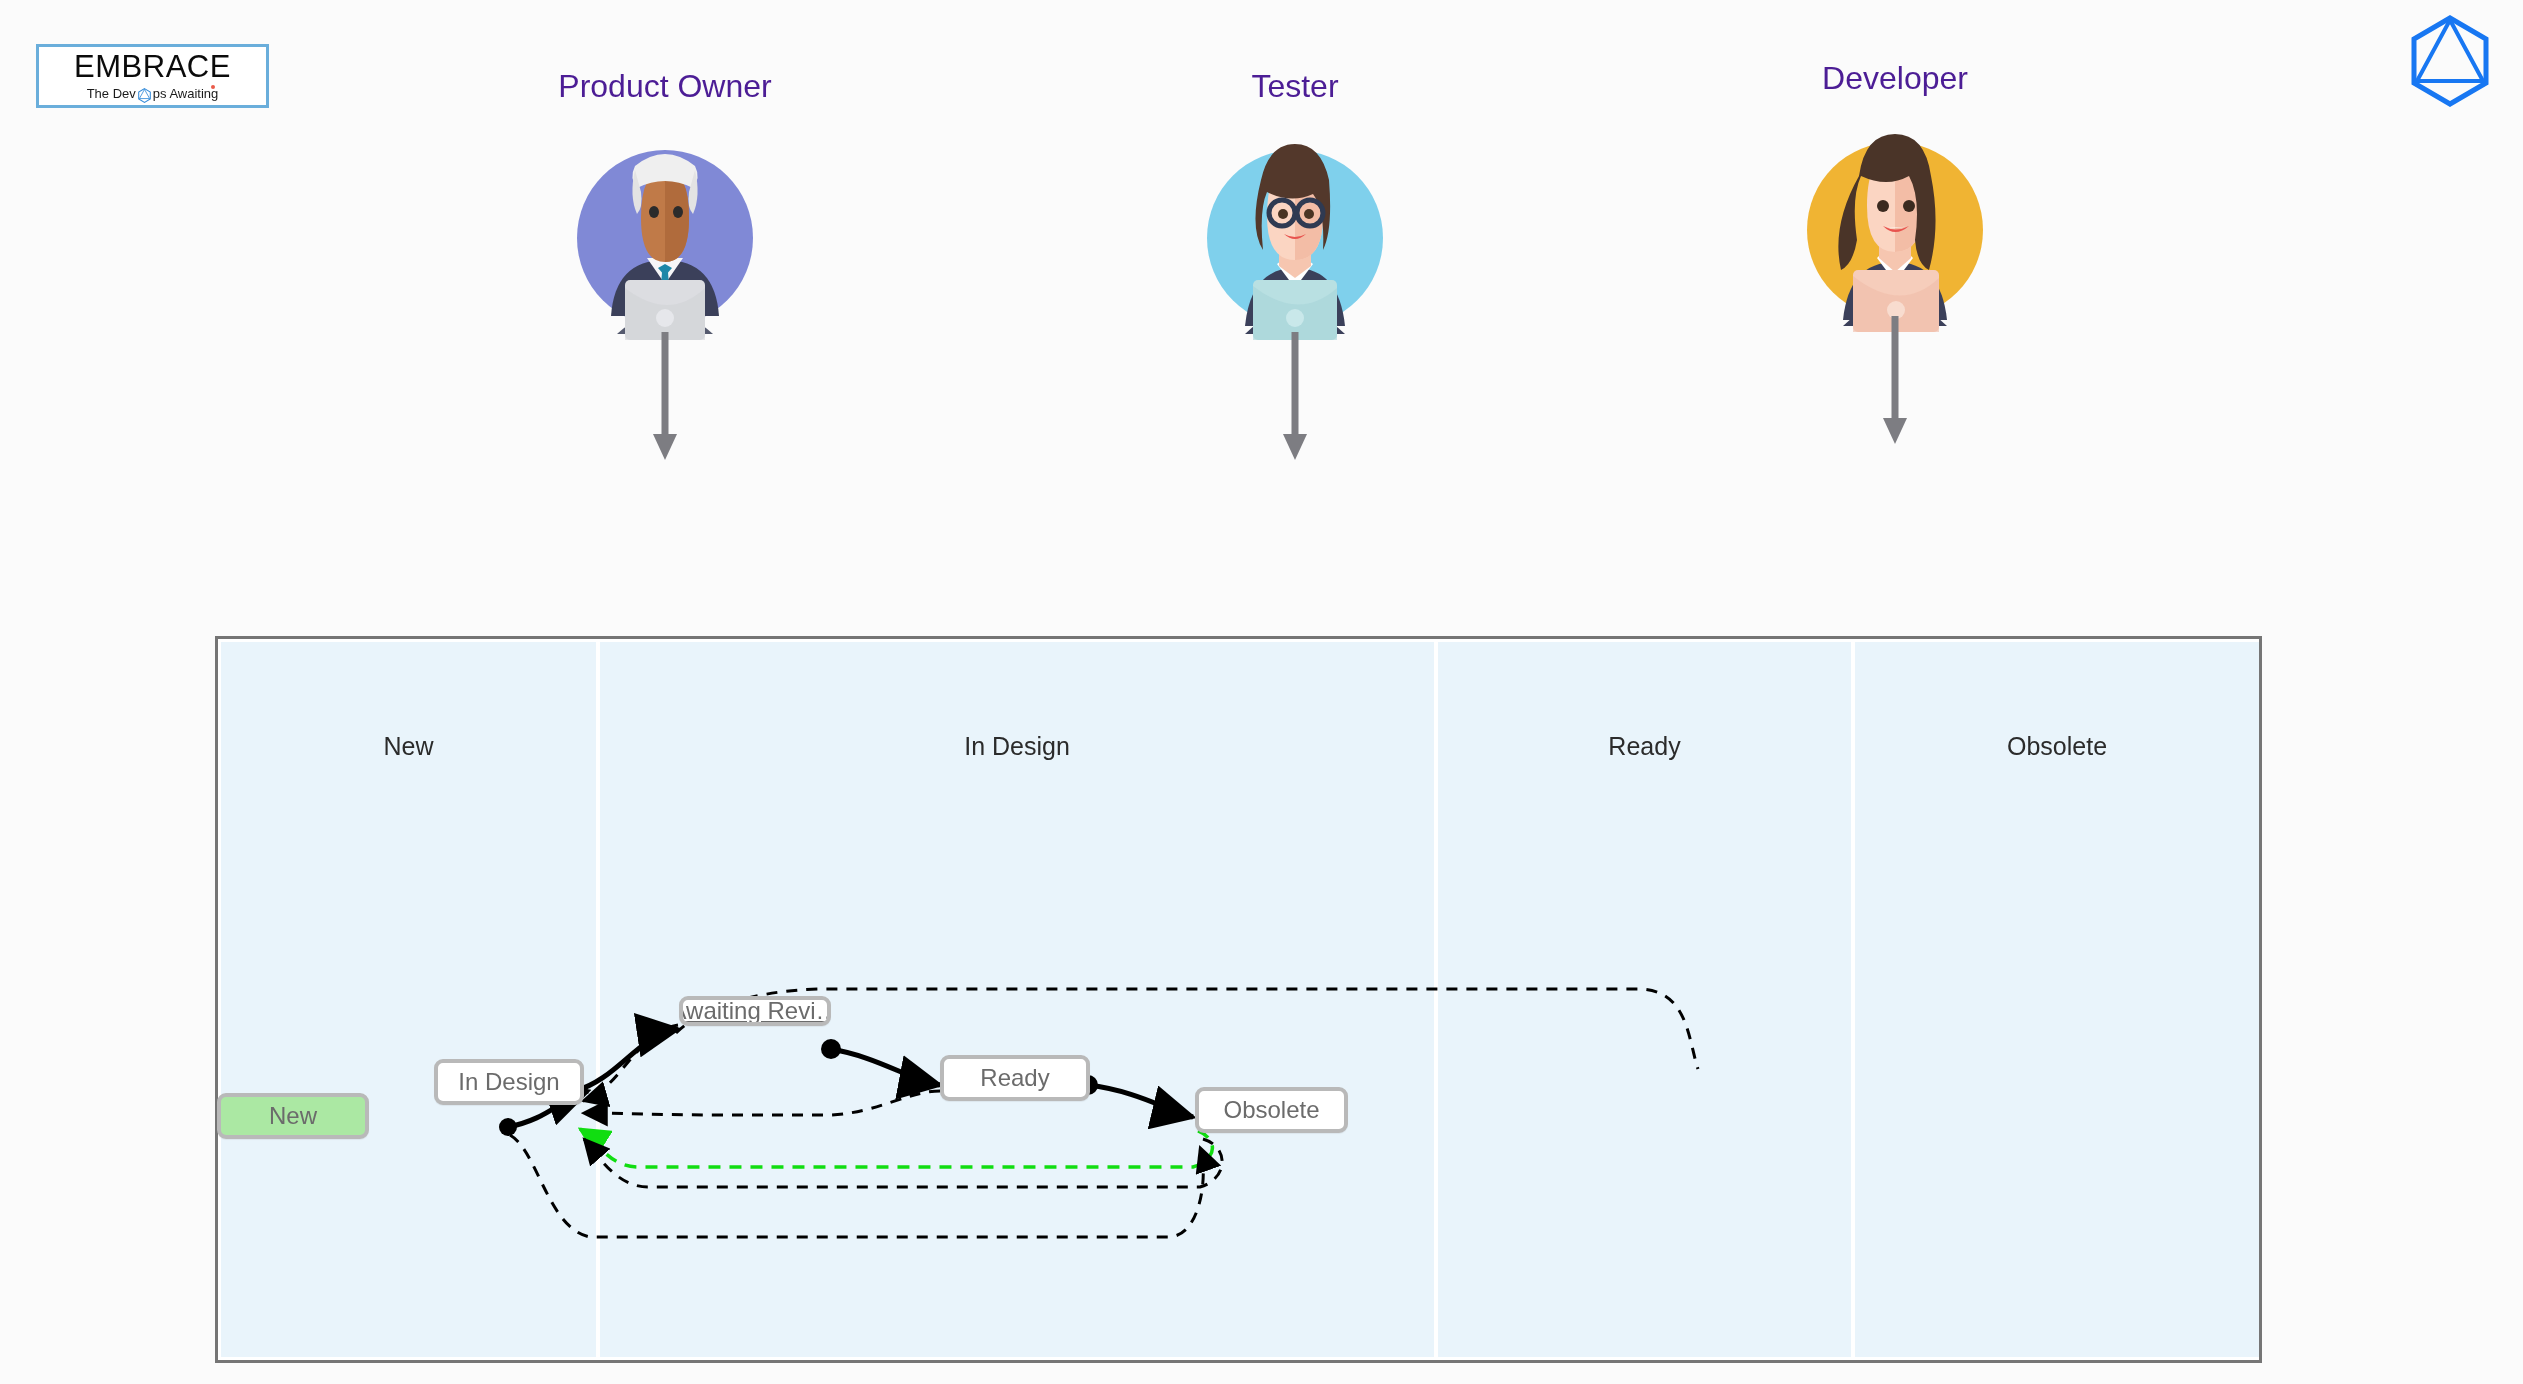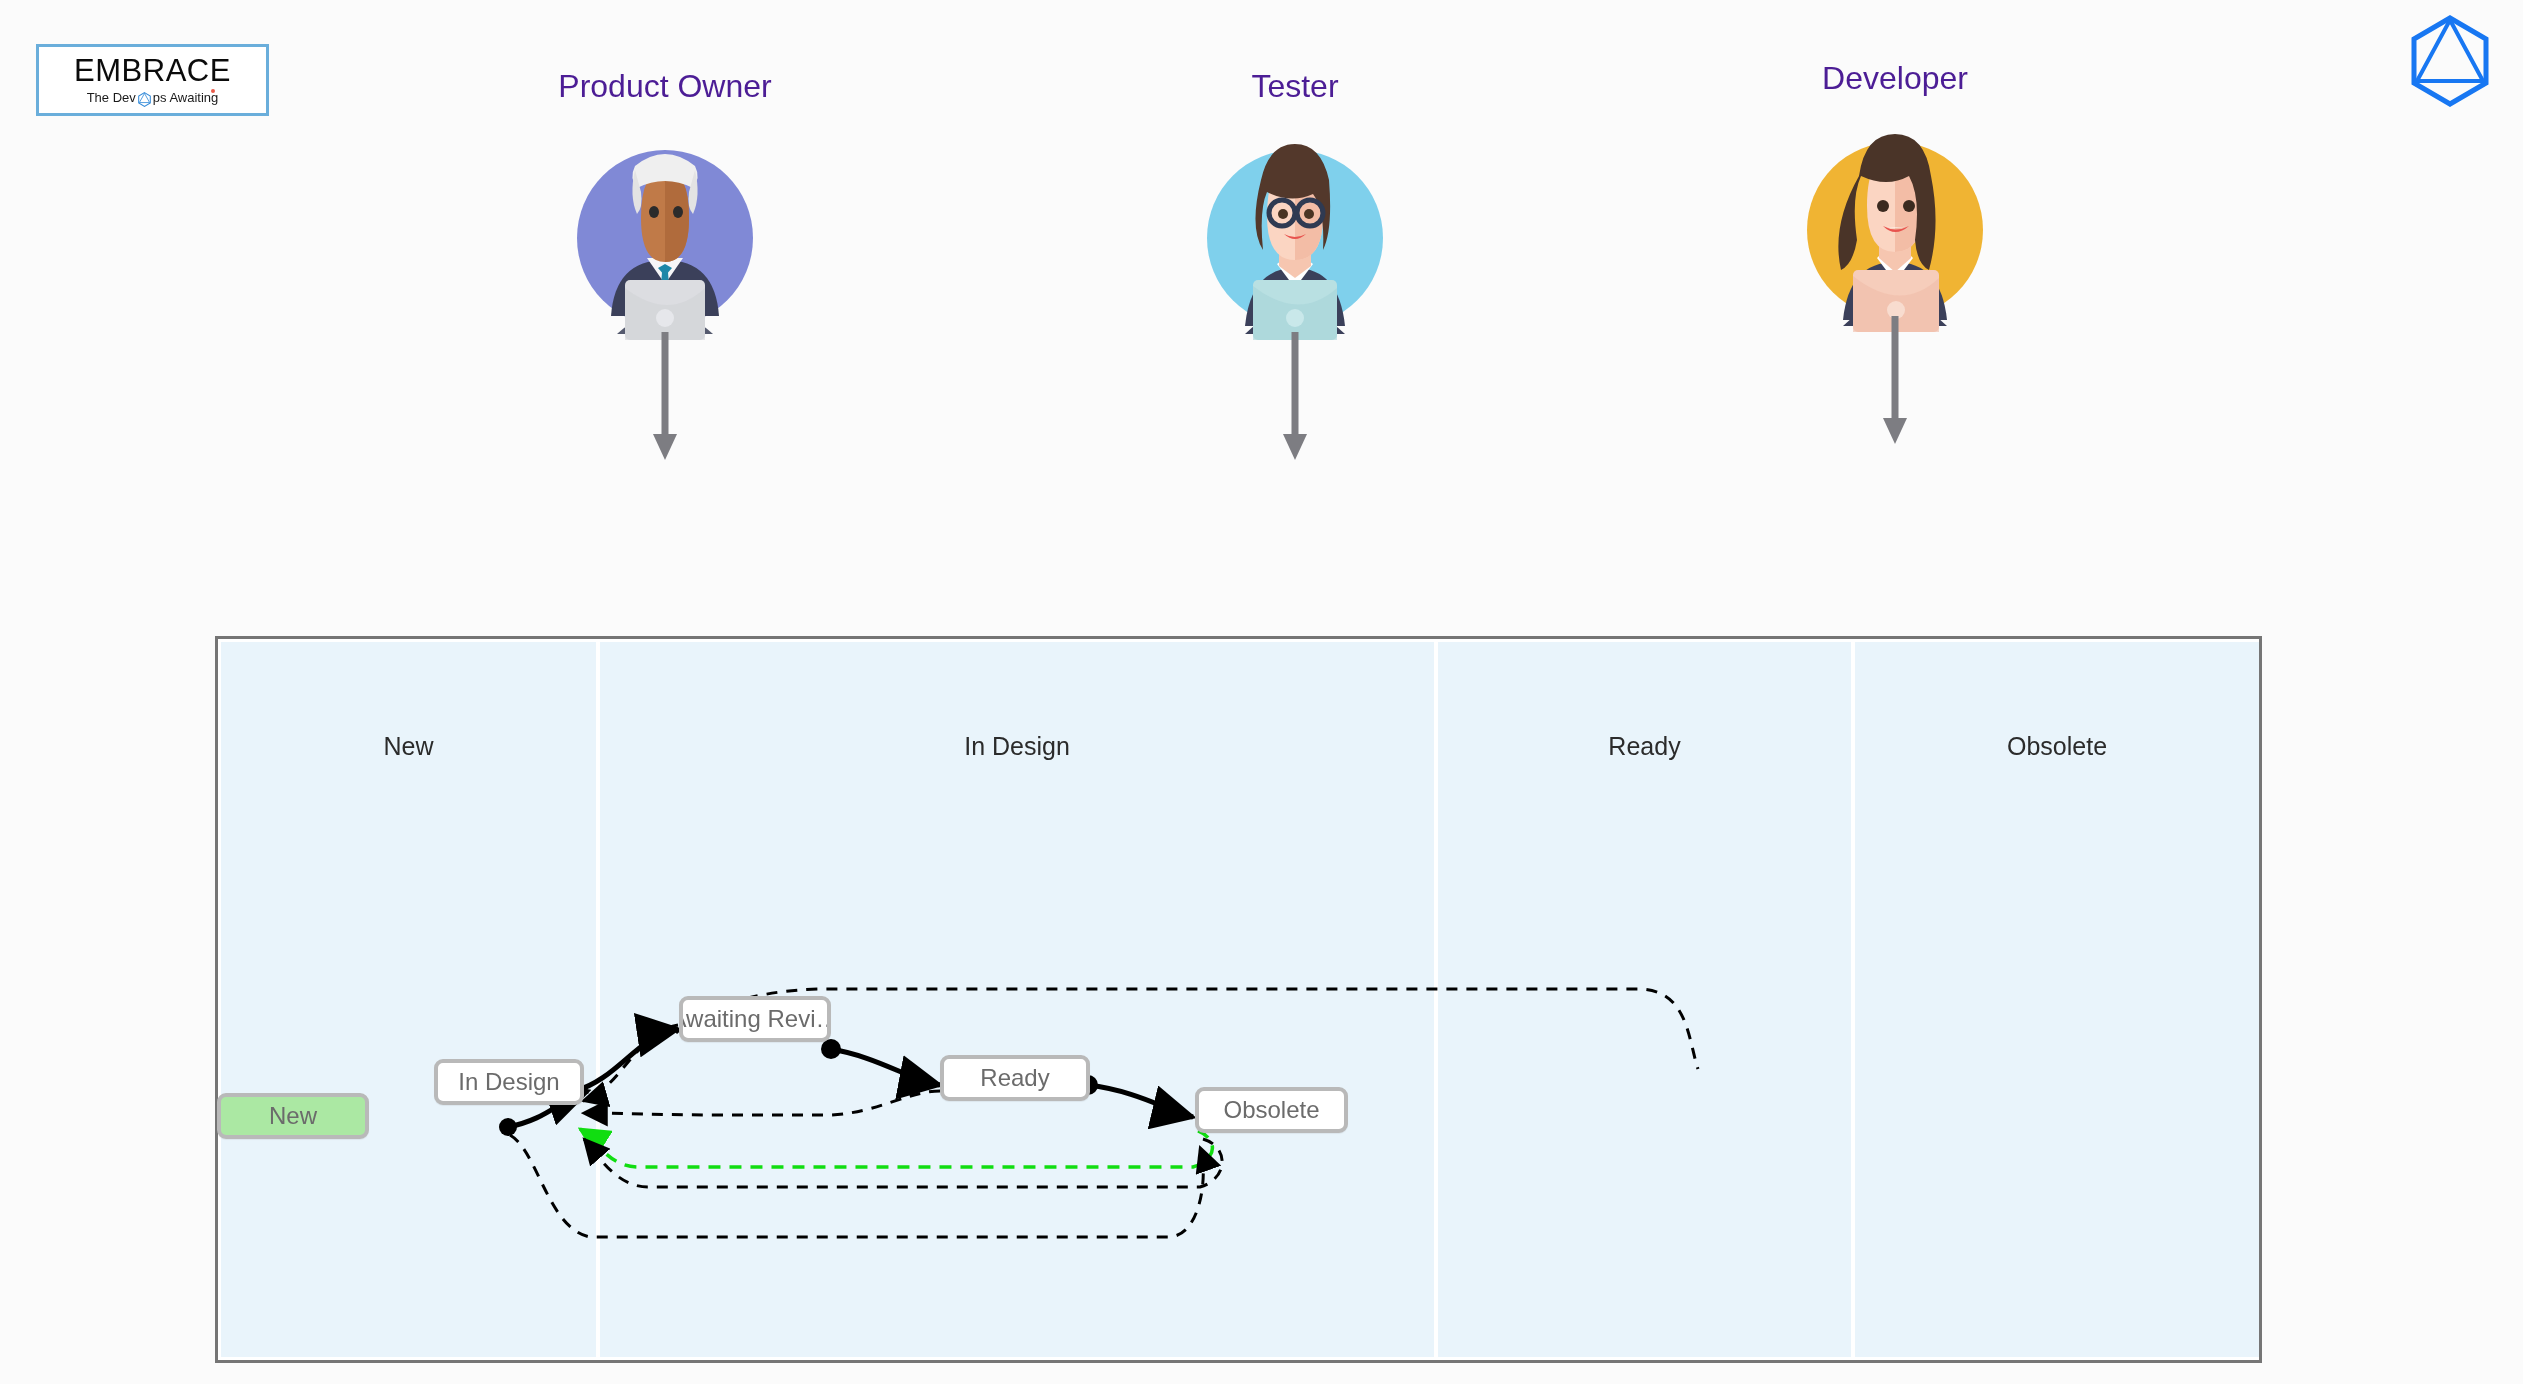--- a/index.html
+++ b/index.html
@@ -14,21 +14,21 @@
     font-family: "Liberation Sans", sans-serif;
     overflow: hidden;
   }
 
   
   #brand-logo {
     position: absolute;
     left: 36px;
     top: 44px;
     width: 233px;
-    height: 72px;
+    height: 64px;
     border: 3px solid #6aaedb;
     background: #ffffff;
     box-sizing: border-box;
     display: flex;
     flex-direction: column;
     align-items: center;
     justify-content: center;
   }
   #brand-logo .brand-title {
     font-family: "Liberation Sans", sans-serif;
@@ -330,18 +330,18 @@
       </marker>
     </defs>
 
     <path d="M 612 396 C 660 372 720 356 790 356 L 1690 356 C 1760 356 1760 420 1800 468" fill="none" stroke="#000" stroke-width="3" stroke-dasharray="11 9" style="display:none"></path>
   </svg>
 
   <div class="node state-new" style="left:-1px; top:454px; width:152px; height:46px;">New</div>
 
   <div class="node" style="left:216px; top:420px; width:150px; height:46px;">In Design</div>
 
-  <div class="node" style="left:461px; top:357px; width:152px; height:46px;">Awaiting Revi…</div>
+  <div class="node" style="left:461px; top:357px; width:152px; height:30px;text-decoration:underline;">Awaiting Revi…</div>
 
   <div class="node" style="left:722px; top:416px; width:150px; height:46px;">Ready</div>
 
   <div class="node" style="left:977px; top:448px; width:153px; height:46px;">Obsolete</div>
 </div>
 
 </body></html>

